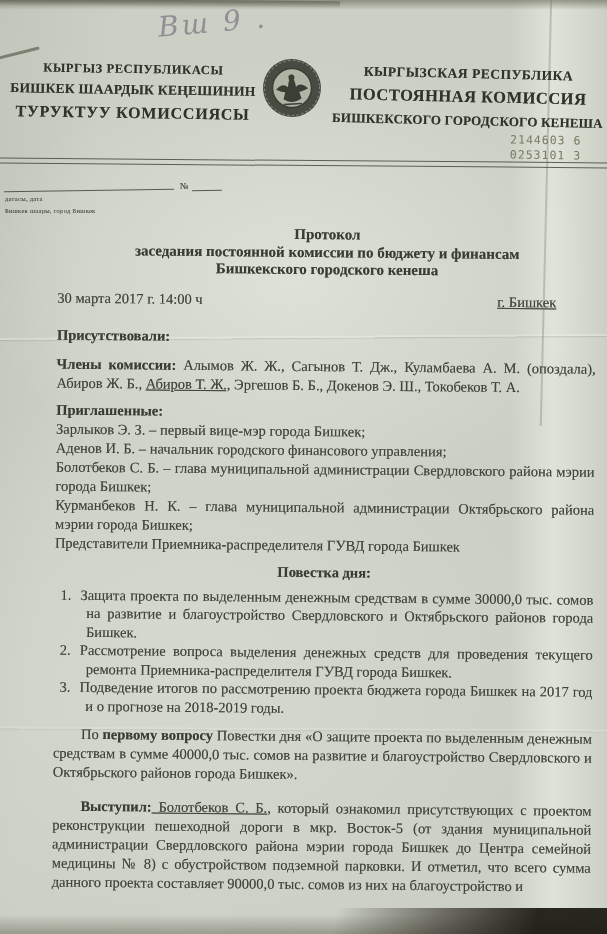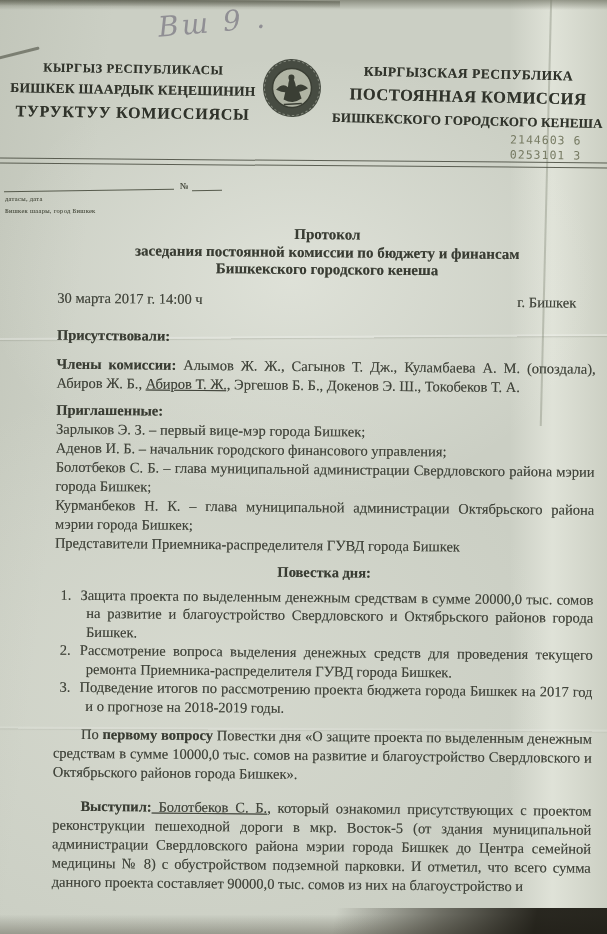--- a/index.html
+++ b/index.html
@@ -72,21 +72,21 @@
     border-bottom:1.2px solid #565a4c;transform:rotate(-0.8deg);}
   .ref-label{position:absolute;left:5px;font-size:6.5px;color:#565a4c;letter-spacing:.3px;}
   .ref-label.d{top:195px;}
   .ref-label.c{top:207px;}
 
   
   .doc{position:absolute;top:226px;left:0;right:0;padding:0 10px 0 58px;
     font-size:14.5px;line-height:19px;transform:rotate(0.55deg);transform-origin:50% 0;}
   .title-block{text-align:center;font-weight:bold;font-size:15px;line-height:17.5px;color:#393c33;}
   .meta-row{display:flex;justify-content:space-between;margin-top:12px;}
-  .meta-row .place{margin-right:20px;}
+  .meta-row .place{margin-right:40px;text-decoration:underline;}
   .sec-heading{font-weight:bold;margin-top:18px;color:#393c33;}
   .para{text-align:justify;}
   .members{margin-top:10px;}
   .invited-heading{font-weight:bold;margin-top:8px;color:#393c33;}
   .invited p{margin:0;text-align:justify;}
   .agenda-heading{text-align:center;font-weight:bold;margin-top:8px;margin-bottom:6px;color:#393c33;}
   .agenda-item{padding-left:32px;text-align:justify;line-height:18.5px;}
   .agenda-item .num{display:inline-block;width:20px;margin-left:-26px;}
   .q1{margin-top:10px;text-indent:28px;}
   .speech{text-indent:28px;}
@@ -167,25 +167,25 @@
       <p>Зарлыков Э. З. – первый вице-мэр города Бишкек;</p>
       <p>Аденов И. Б. – начальник городского финансового управления;</p>
       <p>Болотбеков С. Б. – глава муниципальной администрации Свердловского района мэрии города Бишкек;</p>
       <p>Курманбеков Н. К. – глава муниципальной администрации Октябрьского района мэрии города Бишкек;</p>
       <p>Представители Приемника-распределителя ГУВД города Бишкек</p>
     </div>
 
     <div class="agenda-heading">Повестка дня:</div>
 
     <div>
-      <div class="agenda-item"><span class="num">1.</span><span>Защита проекта по выделенным денежным средствам в сумме 20000,0 тыс. сомов на развитие и благоустройство Свердловского и Октябрьского районов города Бишкек.</span></div>
+      <div class="agenda-item"><span class="num">1.</span><span>Защита проекта по выделенным денежным средствам в сумме 30000,0 тыс. сомов на развитие и благоустройство Свердловского и Октябрьского районов города Бишкек.</span></div>
       <div class="agenda-item"><span class="num">2.</span><span>Рассмотрение вопроса выделения денежных средств для проведения текущего ремонта Приемника-распределителя ГУВД города Бишкек.</span></div>
       <div class="agenda-item"><span class="num">3.</span><span>Подведение итогов по рассмотрению проекта бюджета города Бишкек на 2017 год и о прогнозе на 2018-2019 годы.</span></div>
     </div>
 
-    <p class="para q1"><span>По </span><span class="b">первому вопросу</span><span> Повестки дня «О защите проекта по выделенным денежным средствам в сумме 10000,0 тыс. сомов на развитие и благоустройство Свердловского и Октябрьского районов города Бишкек».</span></p>
+    <p class="para q1"><span>По </span><span class="b">первому вопросу</span><span> Повестки дня «О защите проекта по выделенным денежным средствам в сумме 40000,0 тыс. сомов на развитие и благоустройство Свердловского и Октябрьского районов города Бишкек».</span></p>
 
     <p class="para speech" style="margin:0;"><span class="b">Выступил:</span><span class="u"> Болотбеков С. Б.,</span><span> который ознакомил присутствующих с проектом реконструкции пешеходной дороги в мкр. Восток-5 (от здания муниципальной администрации Свердловского района мэрии города Бишкек до Центра семейной медицины № 8) с обустройством подземной парковки. И отметил, что всего сумма данного проекта составляет 90000,0 тыс. сомов из них на благоустройство и</span></p>
 
   </div>
 
   <div class="bottom-shade"></div>
 </div>
 
 </body></html>

